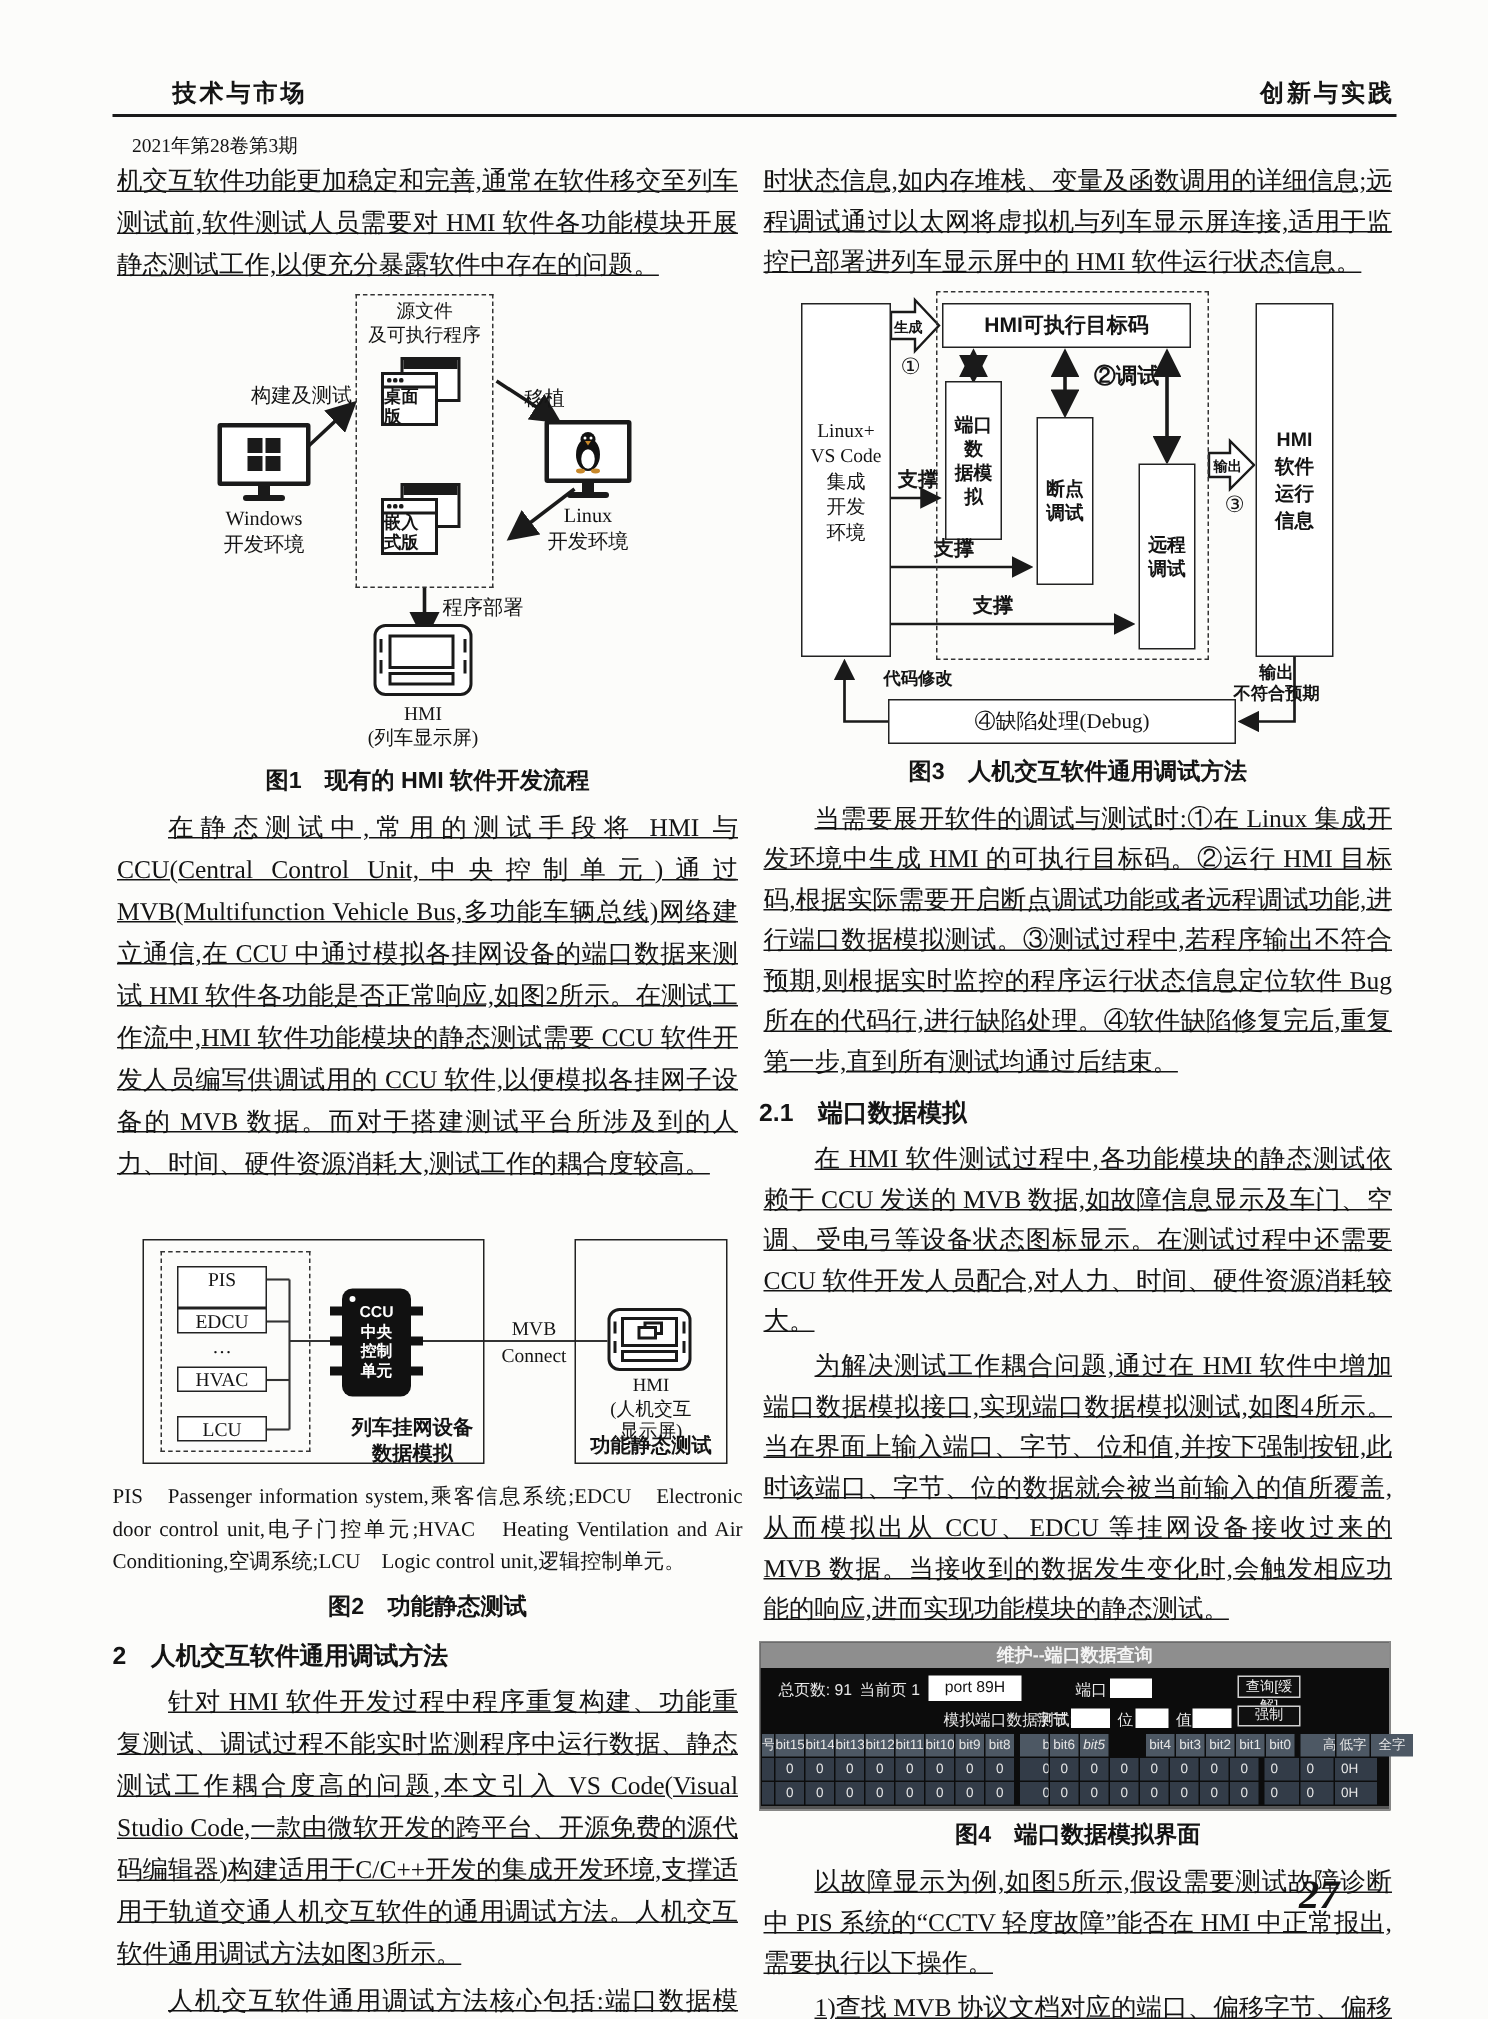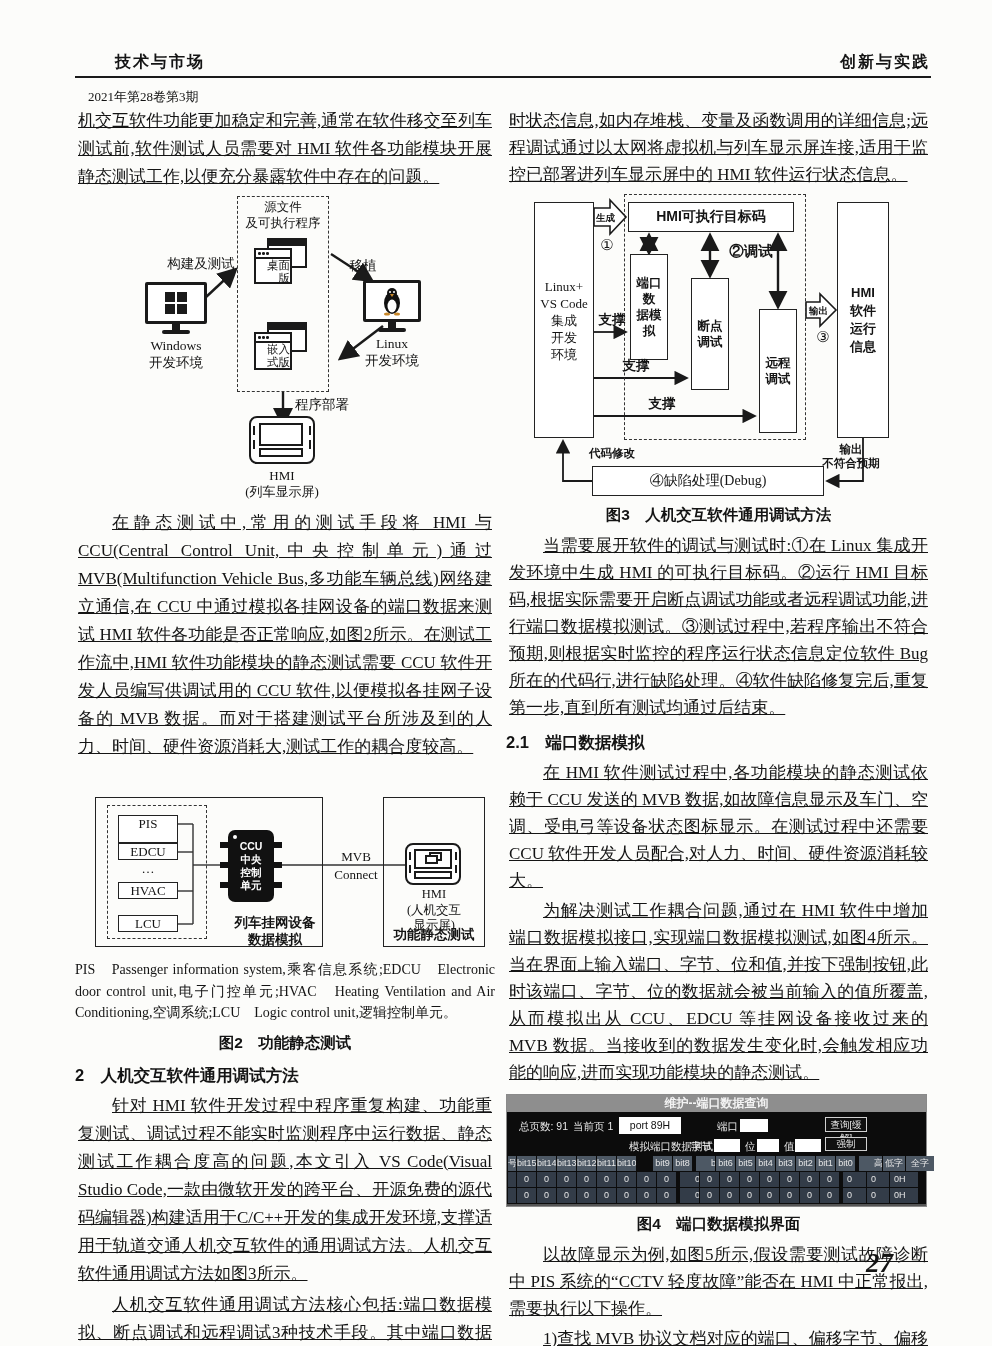--- a/index.html
+++ b/index.html
@@ -36,21 +36,21 @@
   .bold-sans{font-family:"Liberation Sans",sans-serif;font-weight:bold;}
   
   .monitor{position:absolute;background:#fff;border:3px solid #1a1a1a;border-radius:2px;box-sizing:border-box;}
   .m-neck{position:absolute;background:#1a1a1a;}
   .m-base{position:absolute;background:#1a1a1a;border-radius:2px;}
   .winlogo{position:absolute;display:grid;grid-template-columns:10px 10px;grid-template-rows:10px 10px;gap:2px;}
   .winlogo i{background:#1a1a1a;display:block;}
   .appwin{position:absolute;background:#fff;border:2.5px solid #1a1a1a;box-sizing:border-box;z-index:2;}
   .appwin .tb{height:7px;border-bottom:2px solid #1a1a1a;display:flex;align-items:center;gap:1.5px;padding-left:2px;}
   .appwin .tb i{width:2.5px;height:2.5px;background:#1a1a1a;border-radius:50%;display:block;}
-  .appwin .wl{font-size:11.5px;line-height:13px;text-align:right;white-space:pre-line;}
+  .appwin .wl{font-size:11.5px;line-height:13px;text-align:left;white-space:pre-line;font-weight:bold;}
   .appwin-back{position:absolute;background:#fff;border:2.5px solid #1a1a1a;box-sizing:border-box;z-index:1;}
   .appwin-back .tbfill{height:6px;background:#1a1a1a;}
   .tablet{position:absolute;border:2.5px solid #1a1a1a;border-radius:8px;background:#fff;box-sizing:border-box;}
   .tab-screen{position:absolute;border:2px solid #1a1a1a;background:#fff;box-sizing:border-box;}
   .bezel{position:absolute;background:#1a1a1a;}
   
   .chip{position:absolute;background:#111;border-radius:7px;color:#fff;text-align:center;
         font-size:10.5px;line-height:13px;font-family:"Liberation Sans",sans-serif;font-weight:bold;
         display:flex;align-items:center;justify-content:center;white-space:pre-line;}
   .pin{position:absolute;background:#111;}
@@ -172,20 +172,21 @@
         <div class="tab-screen" style="left:8px;top:5px;width:44px;height:23px;"></div>
         <div class="tab-screen" style="left:8px;top:30px;width:44px;height:9px;"></div>
         <div class="bezel" style="left:2px;top:8px;width:2px;height:9px;"></div>
         <div class="bezel" style="left:2px;top:22px;width:2px;height:9px;"></div>
         <div class="bezel" style="right:2px;top:8px;width:2px;height:9px;"></div>
         <div class="bezel" style="right:2px;top:22px;width:2px;height:9px;"></div>
       </div>
       <span class="lbl" style="left:158px;top:274px;width:98px;font-size:13px;">HMI
 (列车显示屏)</span>
     </div>
+    <div class="figcap">图1　现有的 HMI 软件开发流程</div>
 
     <p class="body lh-l indent">在静态测试中,常用的测试手段将 HMI 与 CCU(Central Control Unit,中央控制单元)通过 MVB(Multifunction Vehicle Bus,多功能车辆总线)网络建立通信,在 CCU 中通过模拟各挂网设备的端口数据来测试 HMI 软件各功能是否正常响应,如图2所示。在测试工作流中,HMI 软件功能模块的静态测试需要 CCU 软件开发人员编写供调试用的 CCU 软件,以便模拟各挂网子设备的 MVB 数据。而对于搭建测试平台所涉及到的人力、时间、硬件资源消耗大,测试工作的耦合度较高。</p>
 
     <div class="fig" style="height:152px;margin-top:36px;">
       <svg class="svglayer" viewBox="0 0 420 152">
         <line x1="103" y1="27" x2="118" y2="27" stroke="#333" stroke-width="1.4"></line>
         <line x1="103" y1="55" x2="118" y2="55" stroke="#333" stroke-width="1.4"></line>
         <line x1="103" y1="94" x2="118" y2="94" stroke="#333" stroke-width="1.4"></line>
         <line x1="103" y1="127" x2="118" y2="127" stroke="#333" stroke-width="1.4"></line>
         <line x1="118" y1="27" x2="118" y2="127" stroke="#333" stroke-width="1.4"></line>
@@ -325,26 +326,26 @@
       <div class="f4btn" style="left:318px;top:42px;width:42px;height:14px;line-height:12px;">强制</div>
 
       <div class="f4row" style="top:61px;">
         <div class="f4cell f4h f4stub">号</div>
       <div class="f4cell f4h" style="width: 19px;">bit15</div>
           <div class="f4cell f4h" style="width: 19px;">bit14</div>
           <div class="f4cell f4h" style="width: 19px;">bit13</div>
           <div class="f4cell f4h" style="width: 19px;">bit12</div>
           <div class="f4cell f4h" style="width: 19px;">bit11</div>
           <div class="f4cell f4h" style="width: 19px;">bit10</div>
-          <div class="f4cell f4h" style="width: 19px; margin-left: 16px;">bit9</div>
+          <div class="f4cell f4h" style="width: 19px;">bit9</div>
           <div class="f4cell f4h" style="width: 19px;">bit8</div>
           <div class="f4cell f4h grp" style="width: 19px;">bit7</div>
           <div class="f4cell f4h" style="width: 19px;">bit6</div>
-          <div class="f4cell f4h" style="width: 19px;">bit5</div>
-          <div class="f4cell f4h" style="width: 19px;">bit4</div>
+          <div class="f4cell f4h" style="width: 19px; font-style: italic;">bit5</div>
+          <div class="f4cell f4h" style="width: 19px; margin-left: 24px;">bit4</div>
           <div class="f4cell f4h" style="width: 19px;">bit3</div>
           <div class="f4cell f4h" style="width: 19px;">bit2</div>
           <div class="f4cell f4h" style="width: 19px;">bit1</div>
           <div class="f4cell f4h" style="width: 19px;">bit0</div>
           <div class="f4cell f4h grp" style="width: 23px;">高字节</div>
           <div class="f4cell f4h" style="width: 22px;">低字节</div>
           <div class="f4cell f4h" style="width: 28px;">全字</div>
         </div>
       <div id="f4body">
           <div class="f4row" style="top: 77px;">

